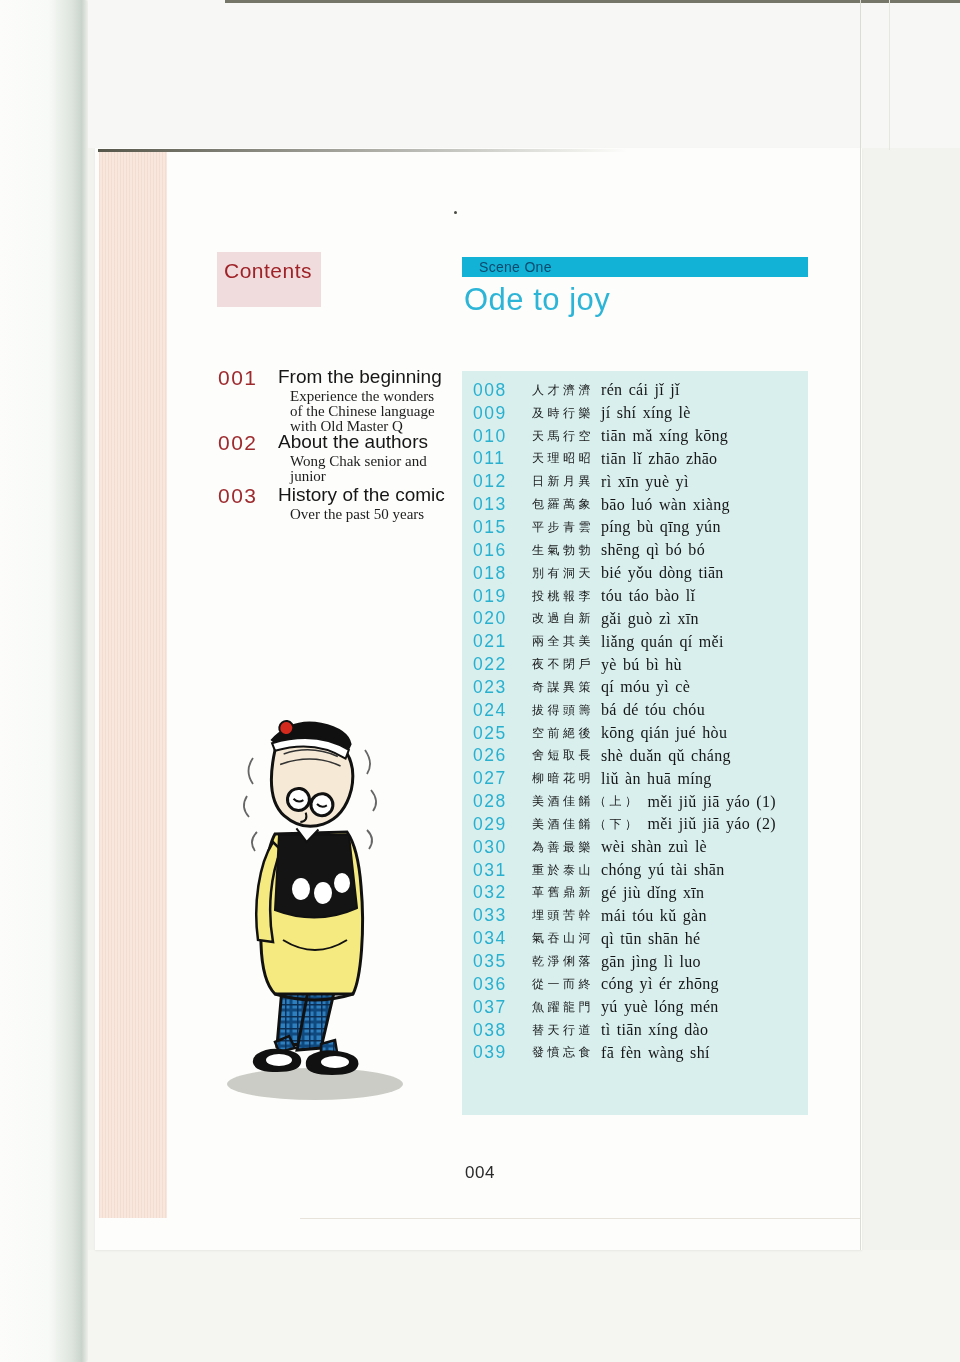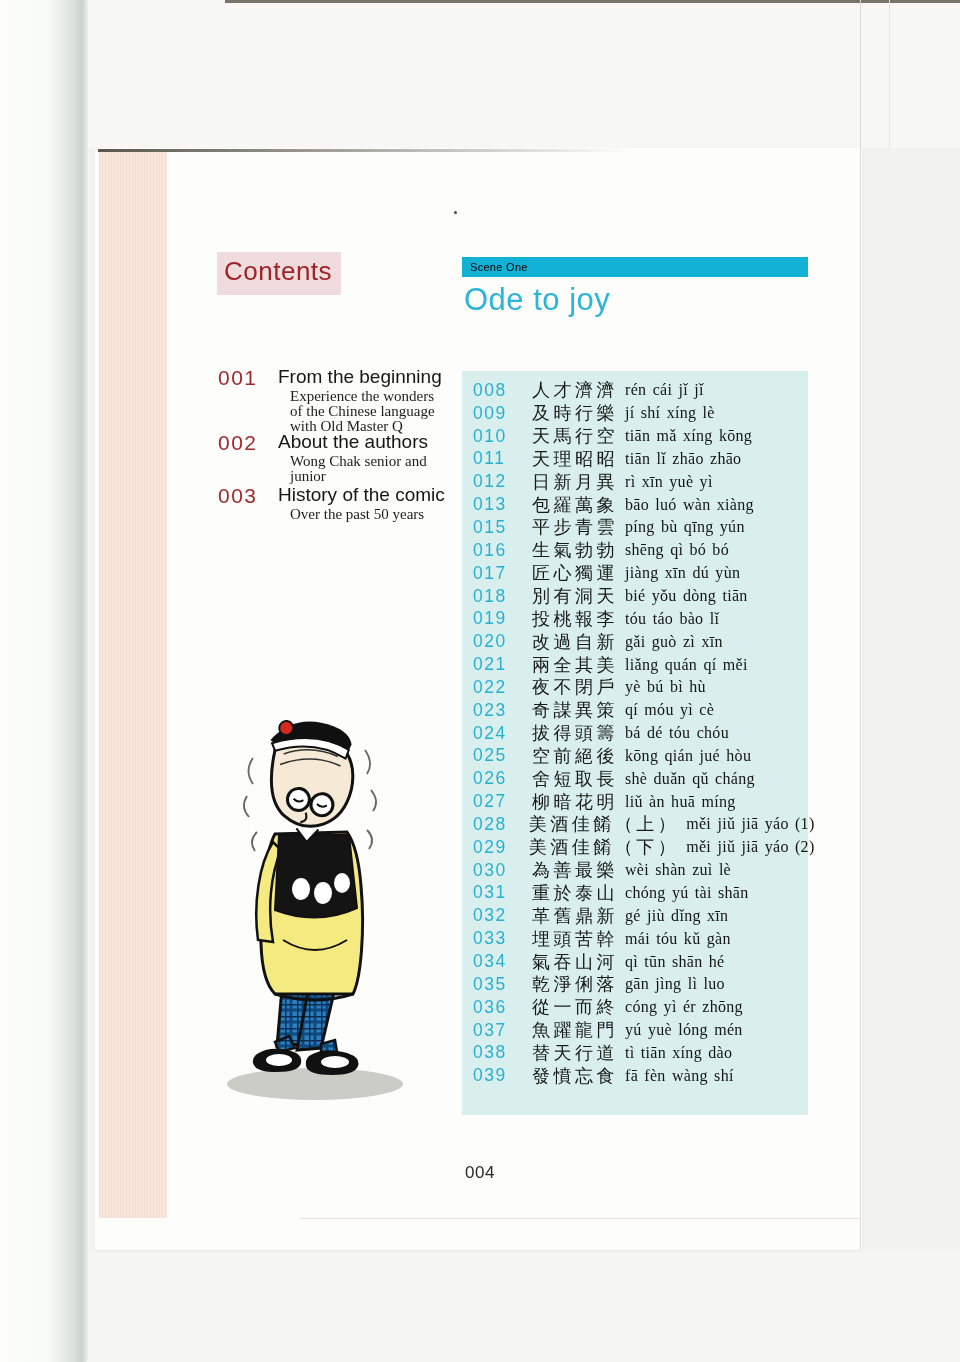--- a/index.html
+++ b/index.html
@@ -30,48 +30,48 @@
   }
   .edge-v1{position:absolute;left:860px;top:0;width:1px;height:1250px;background:#dddcd4;}
   .edge-v2{position:absolute;left:889px;top:0;width:1px;height:150px;background:#e8e7df;}
   .edge-h1{position:absolute;left:300px;top:1218px;width:560px;height:1px;background:#e7e3da;}
   .artifact-dot{position:absolute;left:454px;top:211px;width:3px;height:3px;border-radius:50%;background:#4a4a44;}
 
   
   .contents-title{
     position:absolute;left:217px;top:252px;
     background:var(--title_red_bg);color:var(--title_red);
-    font-size:26px;line-height:36px;padding:1px 9px 6px 7px;letter-spacing:.5px;
+    font-size:21px;line-height:36px;padding:1px 9px 18px 7px;letter-spacing:.5px;
   }
   
   .toc-entry{position:absolute;left:218px;display:flex;}
   .toc-entry.e0{top:366px;} .toc-entry.e1{top:431px;} .toc-entry.e2{top:484px;}
   .toc-num{width:60px;font-weight:400;font-size:21px;color:var(--toc_red);letter-spacing:1.5px;}
   .toc-body{width:172px;}
   .toc-title{font-size:19px;line-height:21px;color:#161616;margin-bottom:2px;white-space:nowrap;}
   .toc-sub{font-family:"Liberation Serif",serif;font-size:15px;line-height:15.2px;padding-left:12px;color:#1d1d1d;}
 
   
   .scene-bar{
     position:absolute;left:462px;top:257px;width:346px;height:20px;
     background:var(--accent_cyan);display:flex;align-items:center;
   }
-  .scene-bar-label{color:#000000;font-size:11px;padding-left:8px;letter-spacing:.3px;}
+  .scene-bar-label{color:#0c4a6e;font-size:14px;padding-left:17px;letter-spacing:.3px;}
   .scene-title{
     position:absolute;left:464px;top:282px;color:var(--accent_cyan_text);
     font-size:31px;font-weight:300;letter-spacing:.5px;
   }
   
   .toc-list{
     position:absolute;left:462px;top:330px;width:346px;height:744px;
     background:var(--panel_cyan);padding-top:8px;box-sizing:border-box;margin-top:41px;
   }
   .row{height:22.85px;display:flex;align-items:center;white-space:nowrap;}
   .rnum{margin-left:11px;width:37px;color:var(--number_cyan);font-size:17.5px;letter-spacing:1.5px;}
-  .rzh{margin-left:22px;font-family:"Liberation Serif",serif;font-size:18px;letter-spacing:3.5px;color:#1a1a1a;}
+  .rzh{margin-left:22px;font-family:"Liberation Serif",serif;font-size:12px;letter-spacing:3.5px;color:#1a1a1a;}
   .rpy{margin-left:7px;font-family:"Liberation Serif",serif;font-size:16px;letter-spacing:.3px;word-spacing:2px;color:#151515;}
 
   
   .page-number{position:absolute;left:465px;top:1163px;font-size:17px;color:#2b2b2b;letter-spacing:.5px;}
   .illustration{position:absolute;left:213px;top:692px;width:204px;height:412px;}
 </style>
 </head>
 <body>
 
 <div class="left-sheet"></div>
@@ -150,25 +150,20 @@
       <span class="rnum">015</span>
       <span class="rzh">平步青雲</span>
       <span class="rpy">píng bù qīng yún</span>
     </div>
     <div class="row">
       <span class="rnum">016</span>
       <span class="rzh">生氣勃勃</span>
       <span class="rpy">shēng qì bó bó</span>
     </div>
     <div class="row">
-      <span class="rnum">017</span>
-      <span class="rzh">匠心獨運</span>
-      <span class="rpy">jiàng xīn dú yùn</span>
-    </div>
-    <div class="row">
       <span class="rnum">018</span>
       <span class="rzh">別有洞天</span>
       <span class="rpy">bié yǒu dòng tiān</span>
     </div>
     <div class="row">
       <span class="rnum">019</span>
       <span class="rzh">投桃報李</span>
       <span class="rpy">tóu táo bào lǐ</span>
     </div>
     <div class="row">

